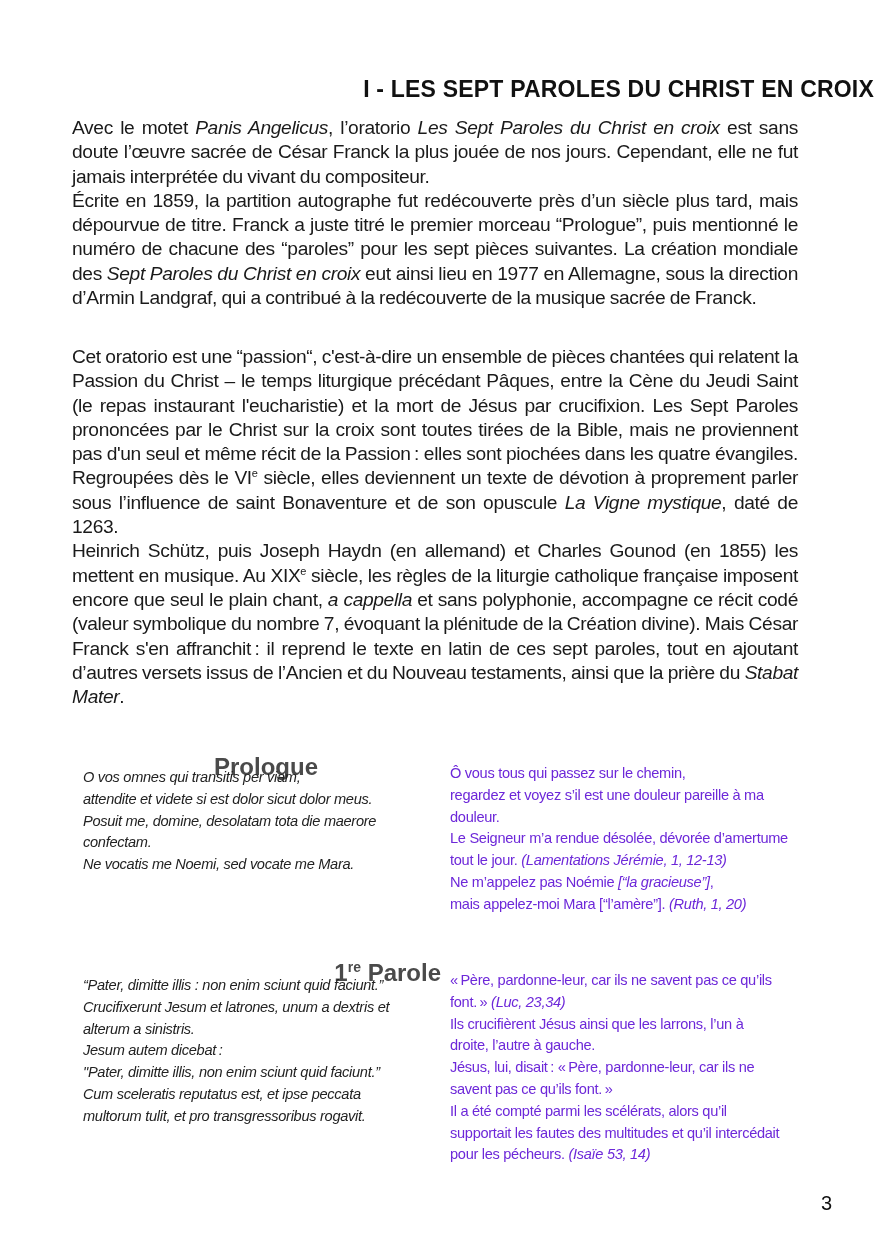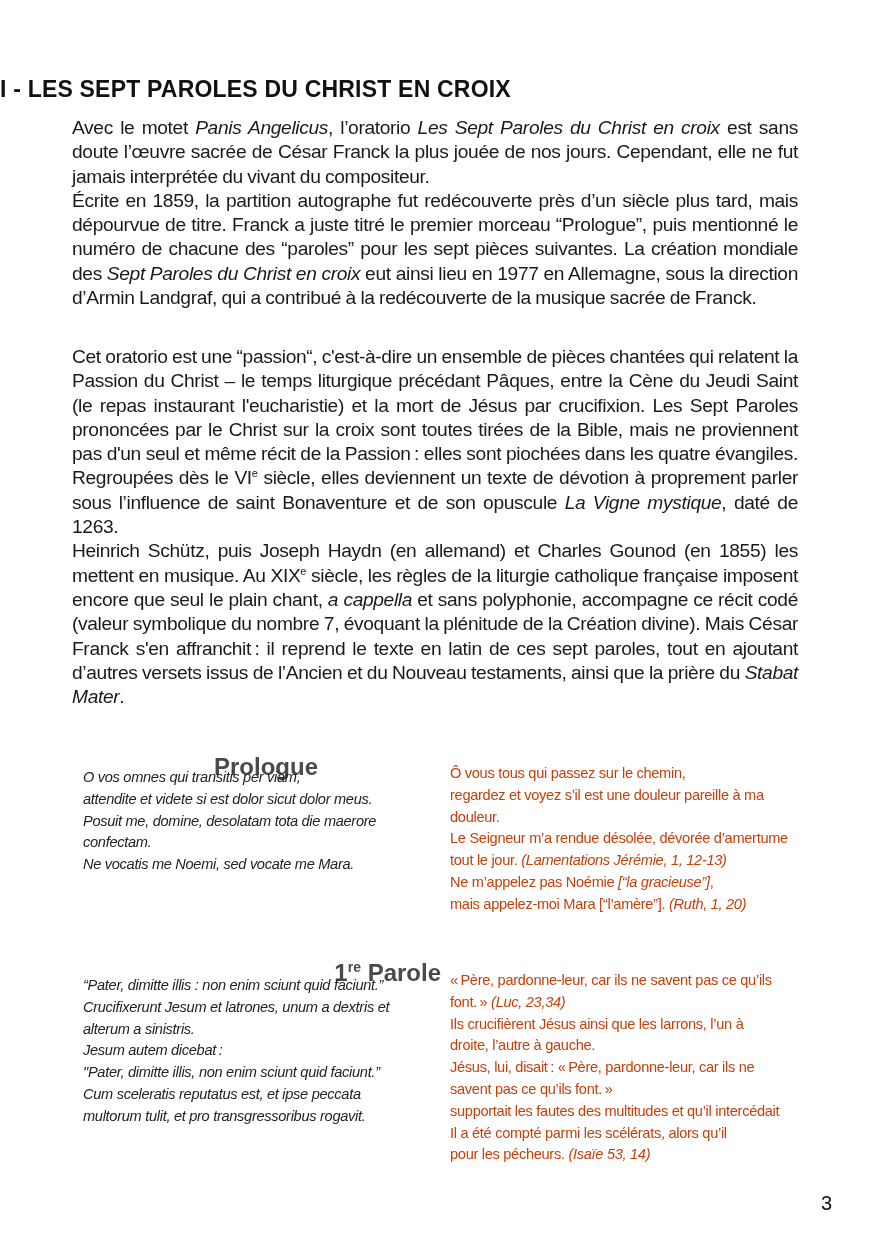--- a/index.html
+++ b/index.html
@@ -18,21 +18,21 @@
     .page {
       position: absolute;
       left: 0; top: 0;
       width: 874px;
       height: 1240px;
     }
     .title {
       position: absolute;
       left: 0; right: 0;
       top: 76px;
-      text-align: left;
+      text-align: right;
       font-weight: bold;
       font-size: 23px;
       letter-spacing: 0.2px;
       color: #111;
       margin: 0;
     }
     .body-text {
       position: absolute;
       left: 72px;
       width: 726px;
@@ -85,21 +85,21 @@
     }
     .latin div, .french div { white-space: nowrap; }
     .latin-prologue { top: 767px; }
     .latin-parole1 { top: 975px; }
     .french {
       position: absolute;
       left: 450px;
       width: 370px;
       font-size: 14.6px;
       line-height: 21.8px;
-      color: #c2410c;
+      color: #6d28d9;
       letter-spacing: -0.3px;
     }
     .french-prologue { top: 763px; }
     .french-parole1 { top: 970px; }
     .page-number {
       position: absolute;
       right: 42px;
       top: 1192px;
       font-size: 20px;
       color: #111;
@@ -153,19 +153,19 @@
       <div>Cum sceleratis reputatus est, et ipse peccata</div>
       <div>multorum tulit, et pro transgressoribus rogavit.</div>
     </div>
   <div class="french french-parole1">
       <div><span>« Père, pardonne-leur, car ils ne savent pas ce qu’ils</span></div>
       <div><span>font. » </span><em>(Luc, 23,34)</em></div>
       <div><span>Ils crucifièrent Jésus ainsi que les larrons, l’un à</span></div>
       <div><span>droite, l’autre à gauche.</span></div>
       <div><span>Jésus, lui, disait : « Père, pardonne-leur, car ils ne</span></div>
       <div><span>savent pas ce qu’ils font. »</span></div>
+      <div><span>Il a été compté parmi les scélérats, alors qu’il</span></div>
       <div><span>supportait les fautes des multitudes et qu’il intercédait</span></div>
-      <div><span>Il a été compté parmi les scélérats, alors qu’il</span></div>
       <div><span>pour les pécheurs. </span><em>(Isaïe 53, 14)</em></div>
     </div>
 
   <div class="page-number">3</div>
 </div>
 
 </body></html>

